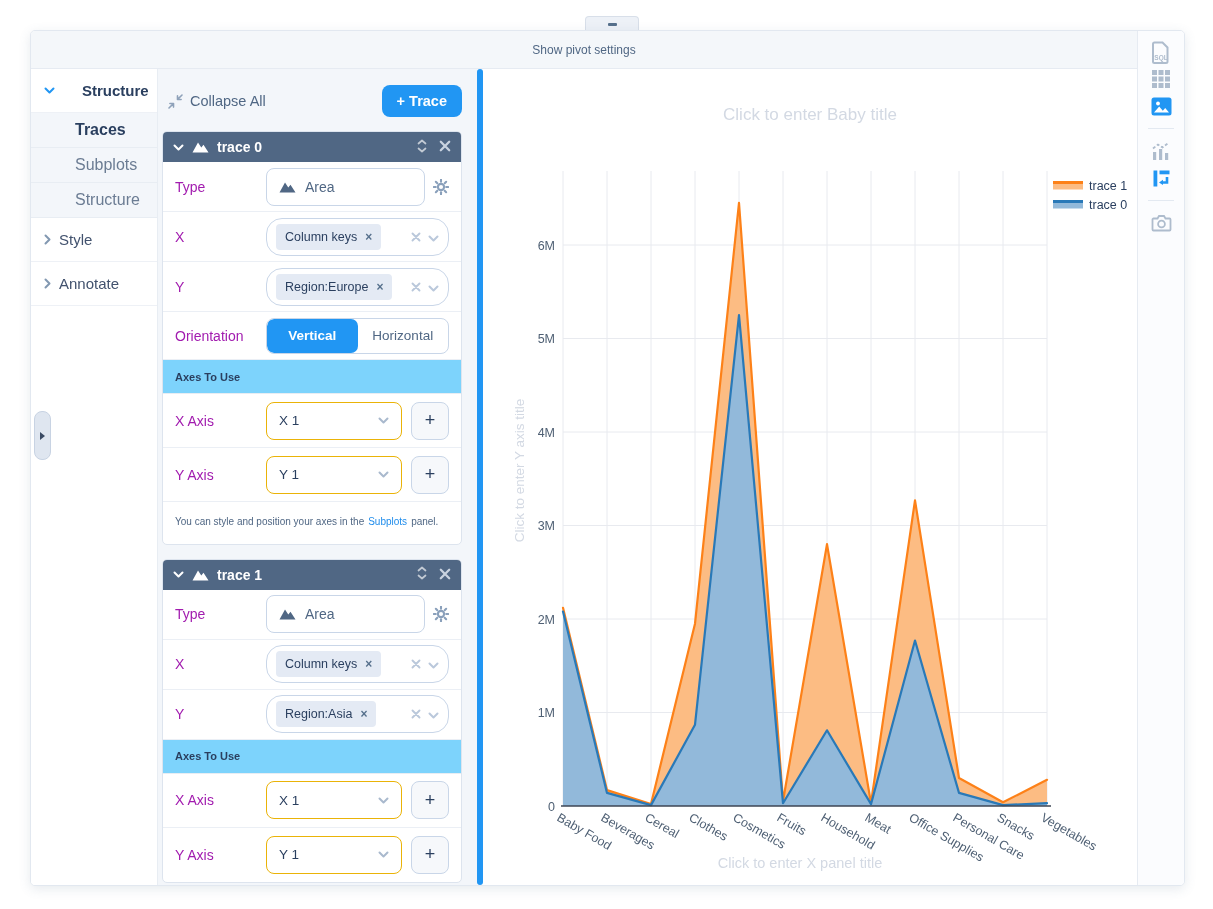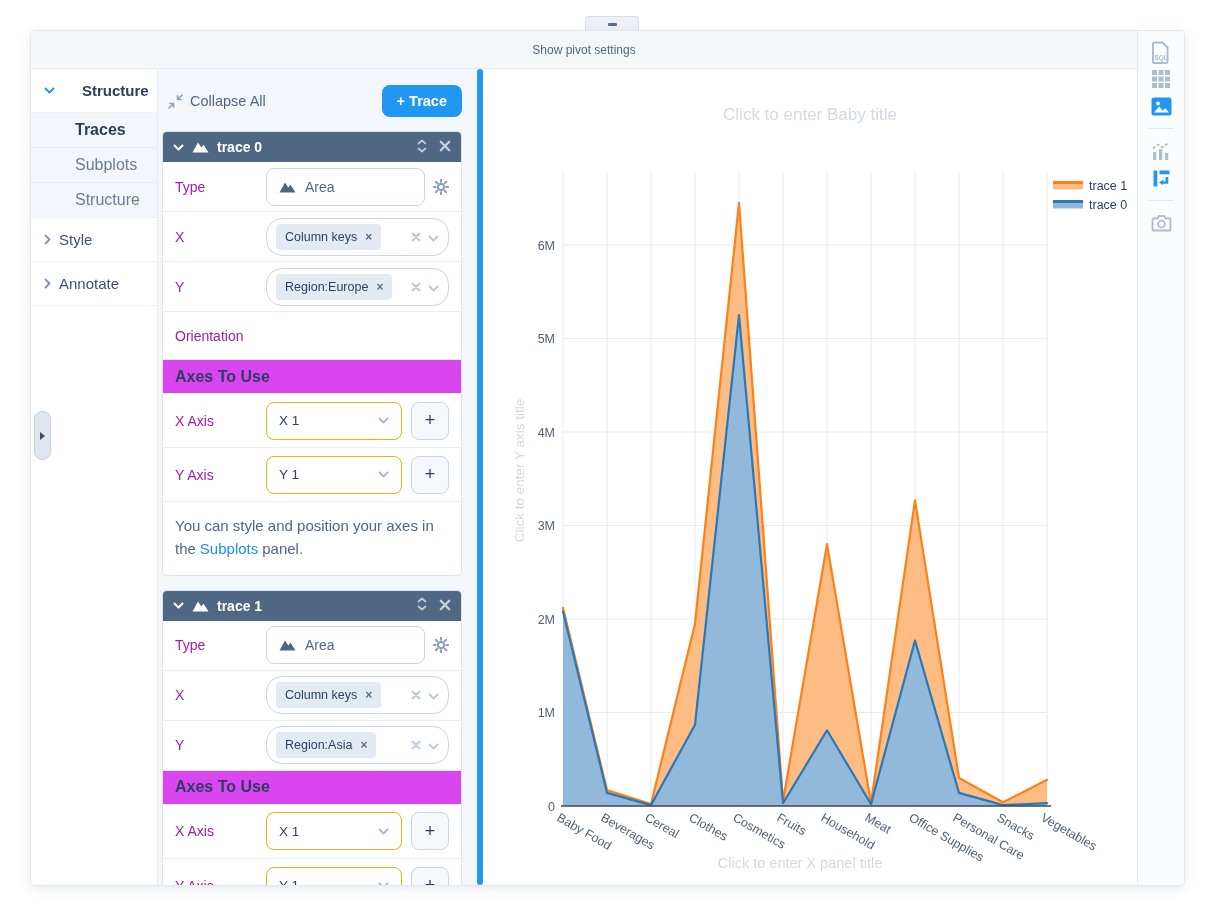--- a/index.html
+++ b/index.html
@@ -53,30 +53,30 @@
     display:flex; align-items:center; padding:0 9px; }
   .chip { background:#e4eaf4; border-radius:4px; height:26px; display:flex; align-items:center;
     gap:8px; padding:0 9px; font-size:12.5px; color:#2a3f5f; }
   .chip .x { color:#56708c; font-weight:bold; font-size:12px; cursor:pointer; }
   .ms-icons { margin-left:auto; display:flex; align-items:center; gap:7px; }
   .segmented { flex:1; display:flex; height:36px; border:1px solid #c9d6e8; border-radius:8px;
     background:#fff; overflow:hidden; }
   .seg { flex:1; display:flex; align-items:center; justify-content:center; font-size:13.5px;
     color:#506784; cursor:pointer; }
   .seg.active { background:#2196f3; color:#fff; font-weight:bold; border-radius:7px; }
-  .section-head { height:34px; background:#d946ef; display:flex; align-items:center; padding:0 12px;
-    font-size:16px; font-weight:bold; color:#2a3f5f; border-bottom:1px solid #e8edf3; }
+  .section-head { height:34px; background:#7dd3fc; display:flex; align-items:center; padding:0 12px;
+    font-size:11px; font-weight:bold; color:#2a3f5f; border-bottom:1px solid #e8edf3; }
   .axis-row { height:54px; }
   .select { flex:1; height:38px; border:1px solid #eab308; border-radius:8px; background:#fff;
     display:flex; align-items:center; padding:0 12px; font-size:13.5px; color:#2a3f5f; }
   .select .caret { margin-left:auto; display:flex; }
   .plus-btn { width:38px; height:38px; margin-left:9px; flex:0 0 auto; border:1px solid #c9d6e8;
     border-radius:8px; background:#f6f8fb; color:#2a3f5f; font-size:18px; display:flex;
     align-items:center; justify-content:center; cursor:pointer; }
-  .note { padding:12px 12px 14px; font-size:15px; color:#506784; line-height:1.55; }
+  .note { padding:12px 12px 14px; font-size:10px; color:#506784; line-height:1.55; }
   .note .lnk { color:#1f8ceb; cursor:pointer; margin:0 4px; }
 
   .divider-bar { width:6px; flex:0 0 auto; background:#2196f3; border-radius:3px; cursor:col-resize; }
 
   
   .plot { flex:1; position:relative; background:#fff; min-width:0; }
   #chart { position:absolute; left:0; top:0; }
   .plot-title { position:absolute; left:0; right:0; top:36px; text-align:center; font-size:17px;
     color:#d3d9e3; cursor:text; }
   .ytitle { position:absolute; left:-64px; top:394px; width:200px; text-align:center;
@@ -227,20 +227,24 @@
                             <path d="M1.5 1.5 L8.5 8.5 M8.5 1.5 L1.5 8.5" stroke="#bac8db" stroke-width="1.9" stroke-linecap="round"></path>
                           </svg></span>
             <span><svg width="11" height="7" viewBox="0 0 11 7">
                             <path d="M1.5 1.5 L5.5 5.5 L9.5 1.5" fill="none" stroke="#bac8db" stroke-width="2" stroke-linecap="round" stroke-linejoin="round"></path>
                           </svg></span>
           </span>
         </div>
       </div>
                   <div class="trace-row orient">
         <span class="lbl">Orientation</span>
+        <div class="segmented">
+          <span class="seg active">Vertical</span>
+          <span class="seg">Horizontal</span>
+        </div>
       </div>
                   <div class="section-head">Axes To Use</div>
       <div class="trace-row axis-row">
         <span class="lbl">X Axis</span>
         <div class="select">
           <span>X 1</span>
           <span class="caret">
                         <svg width="11" height="7" viewBox="0 0 11 7">
                           <path d="M1.5 1.5 L5.5 5.5 L9.5 1.5" fill="none" stroke="#a9b9cd" stroke-width="2" stroke-linecap="round" stroke-linejoin="round"></path>
                         </svg>

